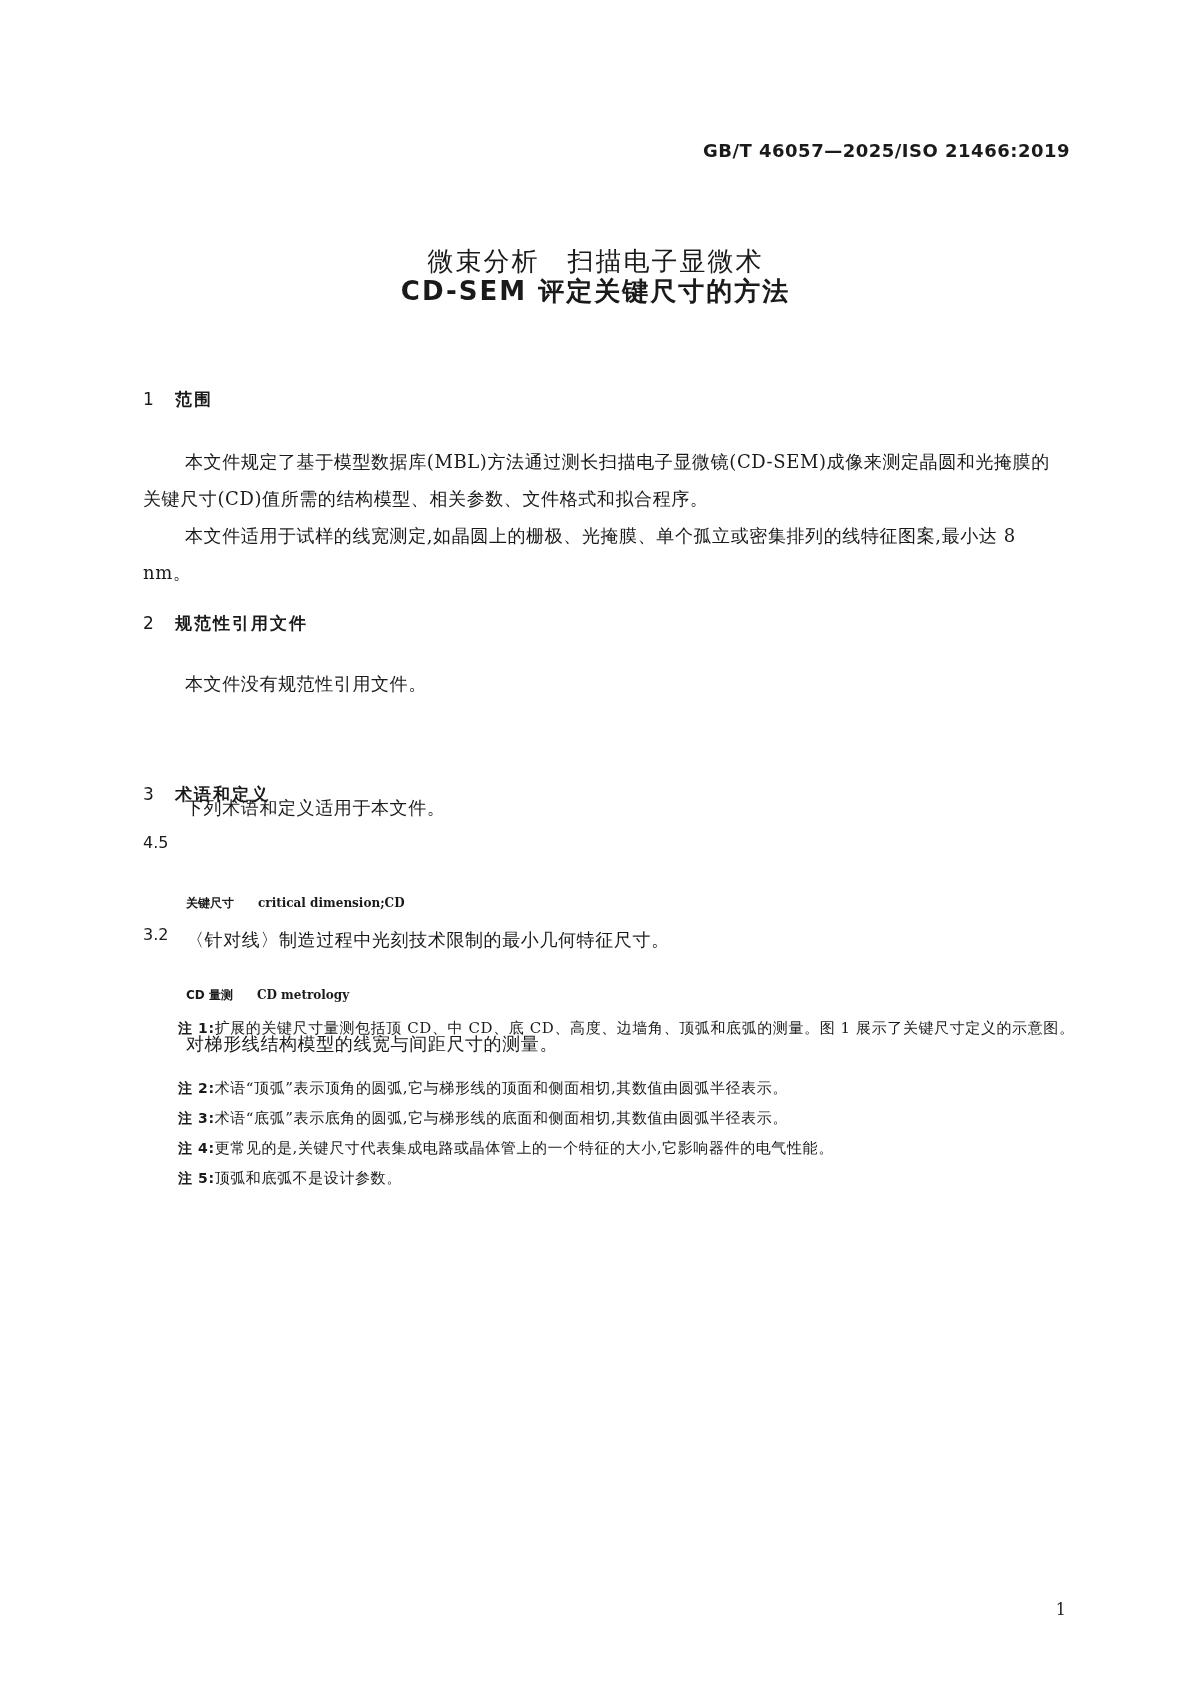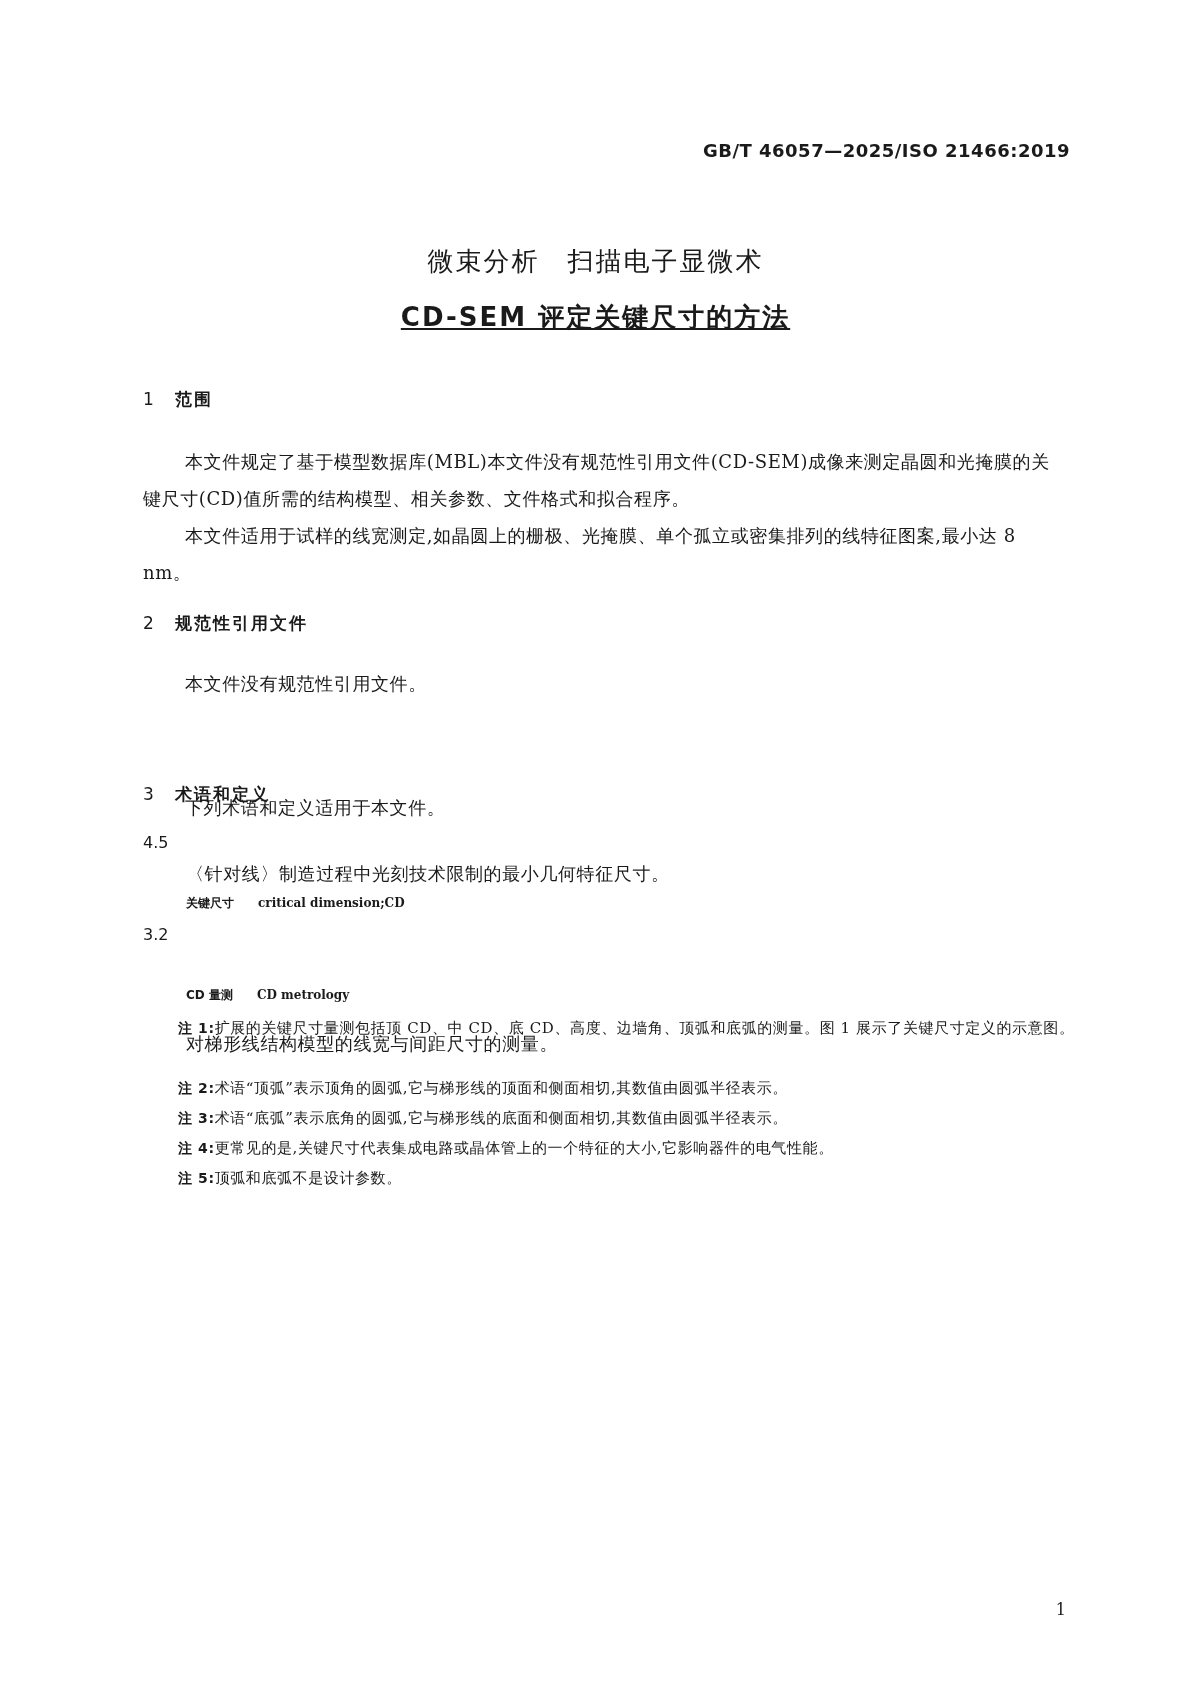--- a/index.html
+++ b/index.html
@@ -13,21 +13,21 @@
       top: 140px; right: 121px;
       font-family: "DejaVu Sans", "Liberation Sans", sans-serif;
       font-size: 18px; font-weight: bold; letter-spacing: 0.5px;
     }
     .title {
       left: 0; width: 1191px; text-align: center;
       font-family: "DejaVu Sans", "Liberation Sans", sans-serif;
       font-size: 26px; letter-spacing: 2px;
     }
     .title.t1 { top: 244px; }
-    .title.t2 { top: 300px; font-weight: bold; text-decoration: underline; }
+    .title.t2 { top: 274px; font-weight: bold; }
     .h1 {
       left: 143px;
       font-family: "DejaVu Sans", "Liberation Sans", sans-serif;
       font-size: 17px; font-weight: bold; letter-spacing: 2px;
     }
     .h1 .num { display: inline-block; width: 32px; font-weight: normal; }
     .para {
       left: 143px; width: 920px;
       font-size: 18px; line-height: 37px; white-space: normal;
       text-indent: 42px; letter-spacing: 0.6px;
@@ -56,38 +56,38 @@
 <body>
 
 <div class="abs std-no">GB/T 46057—2025/ISO 21466:2019</div>
 
 <div class="abs title t1">微束分析　扫描电子显微术</div>
 <div class="abs title t2">CD-SEM 评定关键尺寸的方法</div>
 
 <div class="abs h1" style="top:388px;">
   <span class="num">1</span><span>范围</span>
 </div>
-<div class="abs para" style="top:443px;">本文件规定了基于模型数据库(MBL)本文件没有规范性引用文件(CD-SEM)成像来测定晶圆和光掩膜的关键尺寸(CD)值所需的结构模型、相关参数、文件格式和拟合程序。</div>
+<div class="abs para" style="top:443px;">本文件规定了基于模型数据库(MBL)方法通过测长扫描电子显微镜(CD-SEM)成像来测定晶圆和光掩膜的关键尺寸(CD)值所需的结构模型、相关参数、文件格式和拟合程序。</div>
 <div class="abs para" style="top:517px;">本文件适用于试样的线宽测定,如晶圆上的栅极、光掩膜、单个孤立或密集排列的线特征图案,最小达 8 nm。</div>
 
 <div class="abs h1" style="top:612px;">
   <span class="num">2</span><span>规范性引用文件</span>
 </div>
 <div class="abs para" style="top:665px;">本文件没有规范性引用文件。</div>
 
 <div class="abs h1" style="top:735px;margin-top:48px;">
   <span class="num">3</span><span>术语和定义</span>
 </div>
 <div class="abs para" style="top:789px;">下列术语和定义适用于本文件。</div>
 
 <div class="abs term-no" style="top:833px;">4.5</div>
 <div class="abs term" style="top:864px;">
   <span>关键尺寸</span><span class="en">critical dimension;CD</span>
 </div>
-<div class="abs def" style="top:862px;">〈针对线〉制造过程中光刻技术限制的最小几何特征尺寸。</div>
+<div class="abs def" style="top:928px;">〈针对线〉制造过程中光刻技术限制的最小几何特征尺寸。</div>
 
 <div class="abs term-no" style="top:925px;">3.2</div>
 <div class="abs term" style="top:956px;">
   <span>CD 量测</span><span class="en">CD metrology</span>
 </div>
 <div class="abs def" style="top:1032px;">对梯形线结构模型的线宽与间距尺寸的测量。</div>
 
 <div class="abs note" style="top:1013px;">
   <span class="lbl">注 1:</span><span>扩展的关键尺寸量测包括顶 CD、中 CD、底 CD、高度、边墙角、顶弧和底弧的测量。图 1 展示了关键尺寸定义的示意图。</span>
 </div>

